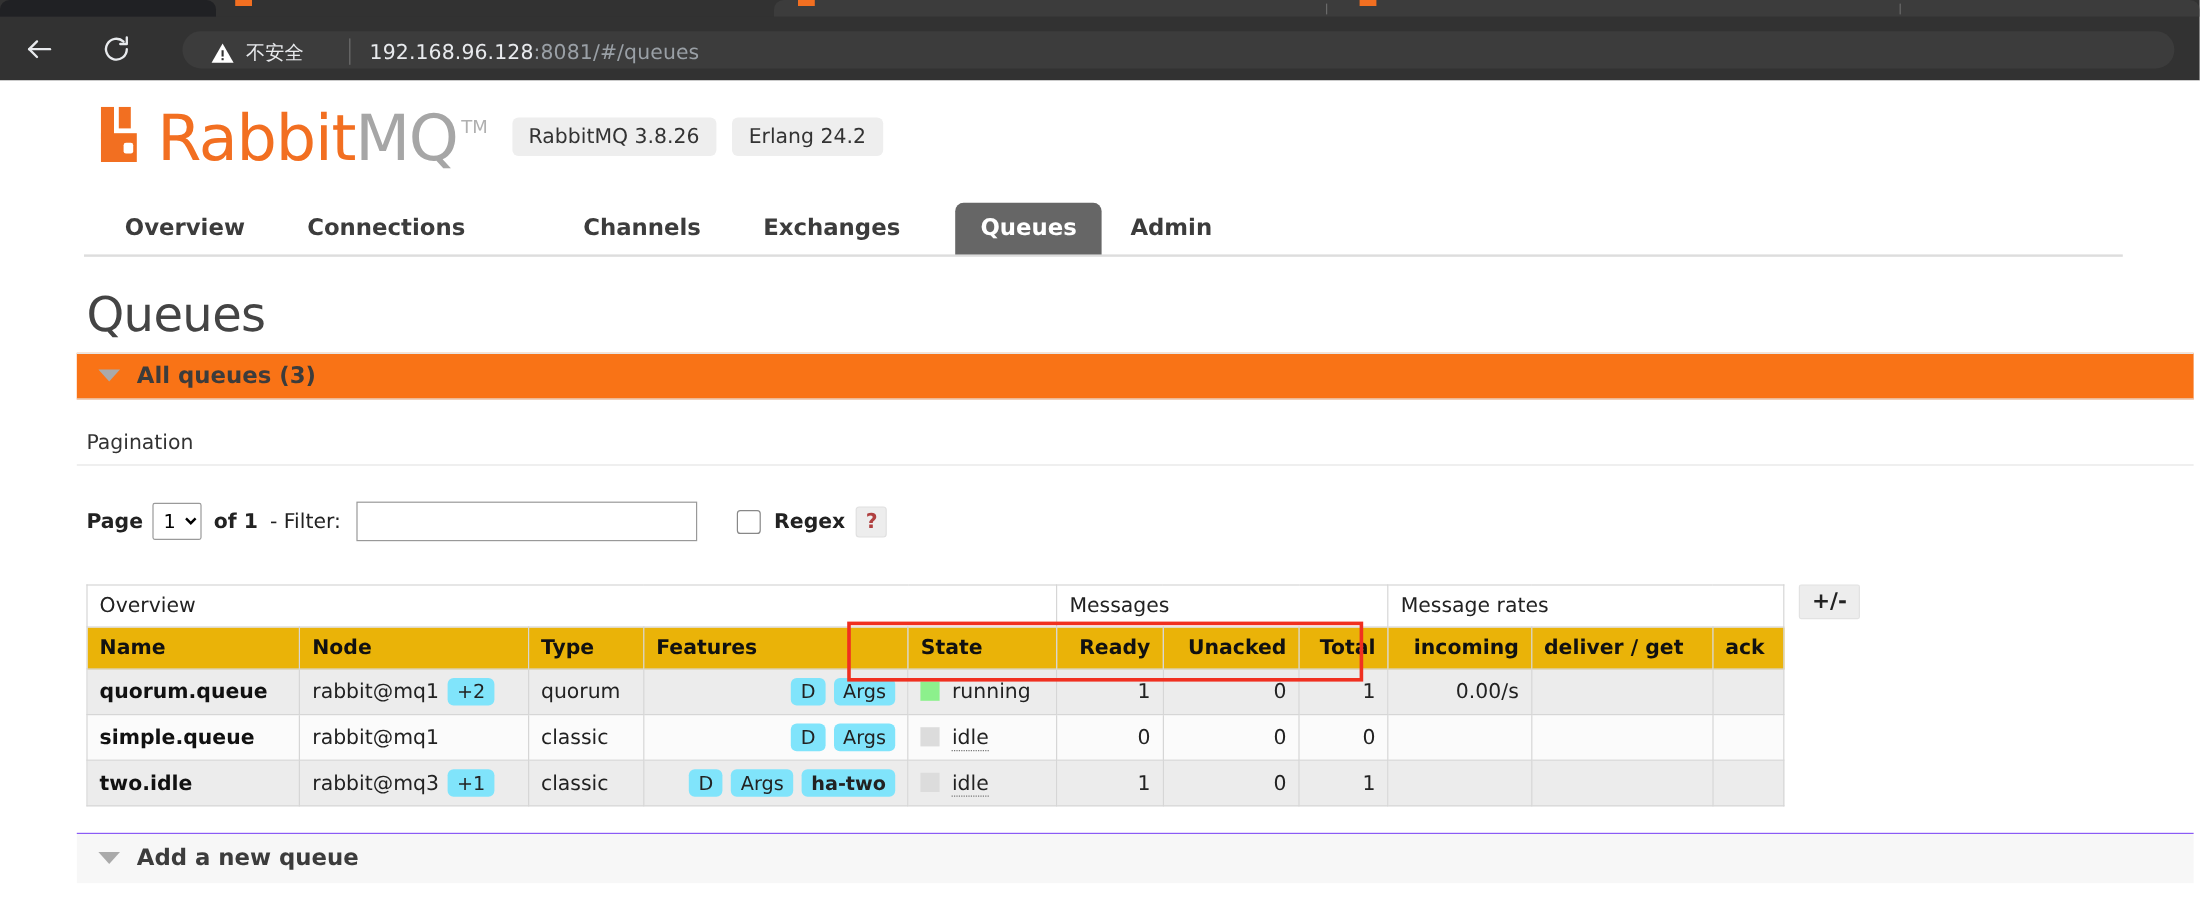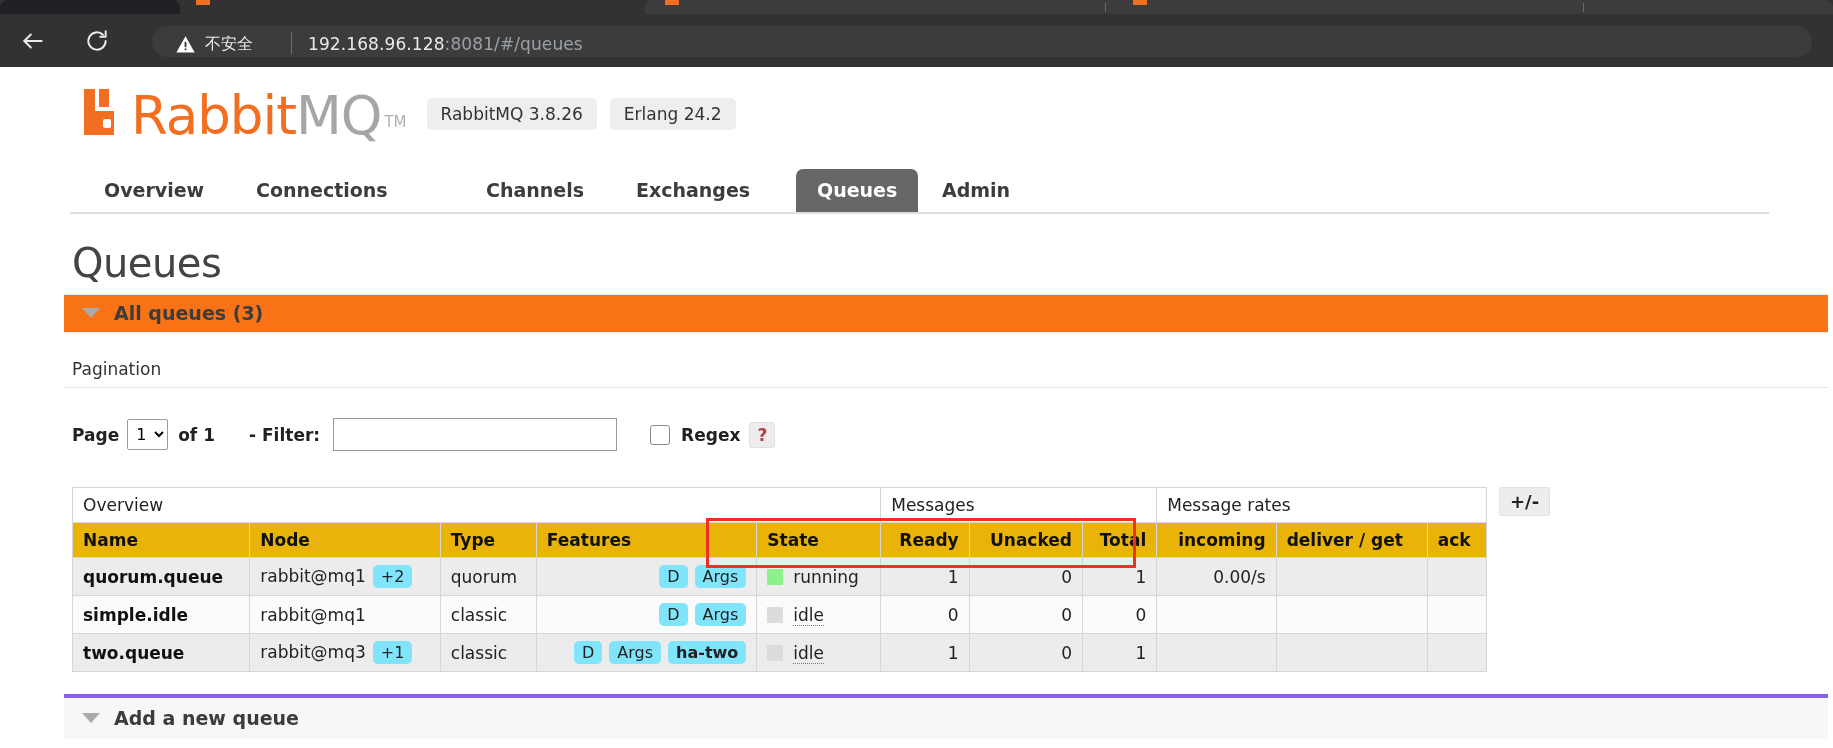--- a/index.html
+++ b/index.html
@@ -36,21 +36,21 @@
   .page { position:absolute; top:67px; left:0; width:1833px; height:717px; background:#fff; overflow:hidden; }
   .page-inner { position:absolute; top:0; left:8px; width:1825px; }
 
   
   .rmq-header { position:relative; height:86px; padding-top:22px; padding-left:76px; }
   .logo-row { display:flex; align-items:flex-end; gap:0; }
   .logo-mark { width:42px; height:46px; position:relative; margin-right:5px; margin-bottom:6px; }
   .logo-text { font-size:53px; line-height:50px; letter-spacing:-1px; font-family:"DejaVu Sans","Liberation Sans",sans-serif; }
   .logo-rabbit { color:#f26f21; }
   .logo-mq { color:#a6a6a6; }
-  .logo-tm { font-size:15px; color:#b0b0b0; margin-left:3px; margin-bottom:10px; }
+  .logo-tm { font-size:15px; color:#b0b0b0; margin-left:3px; margin-bottom:26px; }
   .ver-badges { display:flex; gap:13px; margin-left:20px; margin-bottom:11px; }
   .ver-badge { background:#eeeeee; border-radius:5px; padding:6px 14px; font-size:17px; color:#333; white-space:nowrap; }
 
   
   .navtabs { position:relative; margin-left:62px; margin-top:18px; width:1700px; height:43px; }
   .navtabs-line { position:absolute; bottom:0; left:0; width:1699px; height:2px; background:#dddddd; }
   .navtab {
     position:absolute; bottom:2px; padding:10px 21px 11px 21px;
     font-size:19px; font-weight:bold; color:#3c3c3c; cursor:pointer;
     border-radius:7px 7px 0 0; white-space:nowrap;
@@ -72,21 +72,21 @@
   .sub-label { font-size:17px; color:#333; margin-top:26px; }
   .hr-light { border:0; border-top:1px solid #e4e4e4; margin:8px 0 0 0; width:1764px; margin-left:-8px; }
 
   .pagination-row { display:flex; align-items:center; margin-top:30px; gap:0; font-size:17px; color:#222; }
   .pg-label { font-weight:bold; margin-right:8px; }
   .pg-select {
     font-family:"DejaVu Sans","Liberation Sans",sans-serif; font-size:16px;
     border:1px solid #9a9a9a; background:#fff; border-radius:2px; padding:3px 4px; height:31px;
   }
   .pg-of { font-weight:bold; margin-left:10px; }
-  .pg-filter-label { font-weight:bold; margin-left:34px; }
+  .pg-filter-label { font-weight:normal; margin-left:10px; }
   .filter-input {
     margin-left:13px; width:284px; height:33px; border:1px solid #999; background:#fff;
     font-size:16px; padding:2px 6px; font-family:"DejaVu Sans","Liberation Sans",sans-serif;
   }
   .regex-box { margin-left:33px; width:20px; height:20px; border:1px solid #888; background:#fff; border-radius:3px; cursor:pointer; }
   .regex-label { margin-left:11px; font-weight:bold; font-size:17px; }
   .help-btn {
     margin-left:9px; background:#ededed; color:#b04040; font-weight:bold; font-size:17px;
     padding:2px 7px; border-radius:3px; cursor:pointer; border:1px solid #e0e0e0;
   }
@@ -117,21 +117,21 @@
   .plusminus {
     position:absolute; top:0px; left:1427px; background:#ededed; border:1px solid #e2e2e2;
     font-size:18px; font-weight:bold; color:#222; padding:3px 10px; border-radius:2px; cursor:pointer;
   }
   .annot-box {
     position:absolute; border:3px solid #f03020; pointer-events:none;
     left:634px; top:31px; width:430px; height:50px;
   }
 
   .bottom-section {
-    margin-top:22px; background:#f7f7f7; border-top:4px solid #8b5cf6;
+    margin-top:22px; background:#f7f7f7; border-top:1px solid #8b5cf6;
     padding:9px 0 10px 18px; display:flex; align-items:center; gap:14px; cursor:pointer;
     width:1764px; margin-left:-8px;
   }
 </style>
 </head>
 <body>
 
 <div class="browser">
 
   <div class="tabstrip">
@@ -271,21 +271,21 @@
             <td class="cell right">1</td>
             <td class="cell right">0</td>
             <td class="cell right">1</td>
             <td class="cell right">0.00/s</td>
             <td class="cell"></td>
             <td class="cell"></td>
           </tr>
 
           <tr class="row-b">
             <td class="cell">
-              <span class="qname">simple.idle</span>
+              <span class="qname">simple.queue</span>
             </td>
             <td class="cell">
               <span>rabbit@mq1</span>
             </td>
             <td class="cell">classic</td>
             <td class="cell feat-cell">
               <span class="badge-cy">D</span><span class="badge-cy">Args</span>
             </td>
             <td class="cell state-cell">
               <span class="sq grey"></span><span class="dotted">idle</span>
@@ -293,21 +293,21 @@
             <td class="cell right">0</td>
             <td class="cell right">0</td>
             <td class="cell right">0</td>
             <td class="cell right"></td>
             <td class="cell"></td>
             <td class="cell"></td>
           </tr>
 
           <tr class="row-a">
             <td class="cell">
-              <span class="qname">two.queue</span>
+              <span class="qname">two.idle</span>
             </td>
             <td class="cell">
               <span>rabbit@mq3</span><span class="badge-cy node-plus">+1</span>
             </td>
             <td class="cell">classic</td>
             <td class="cell feat-cell">
               <span class="badge-cy">D</span><span class="badge-cy">Args</span><span class="badge-cy bold">ha-two</span>
             </td>
             <td class="cell state-cell">
               <span class="sq grey"></span><span class="dotted">idle</span>

